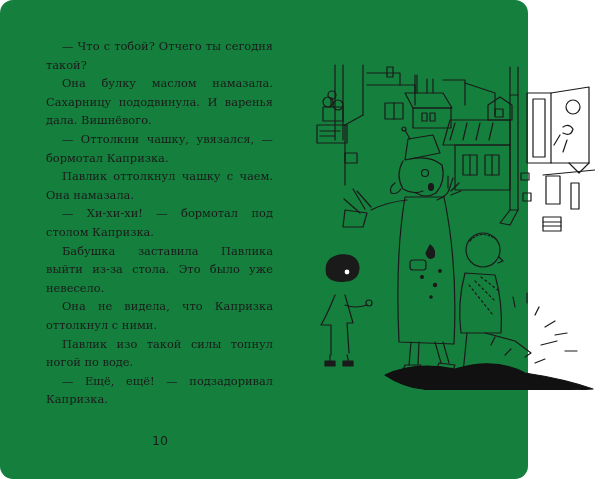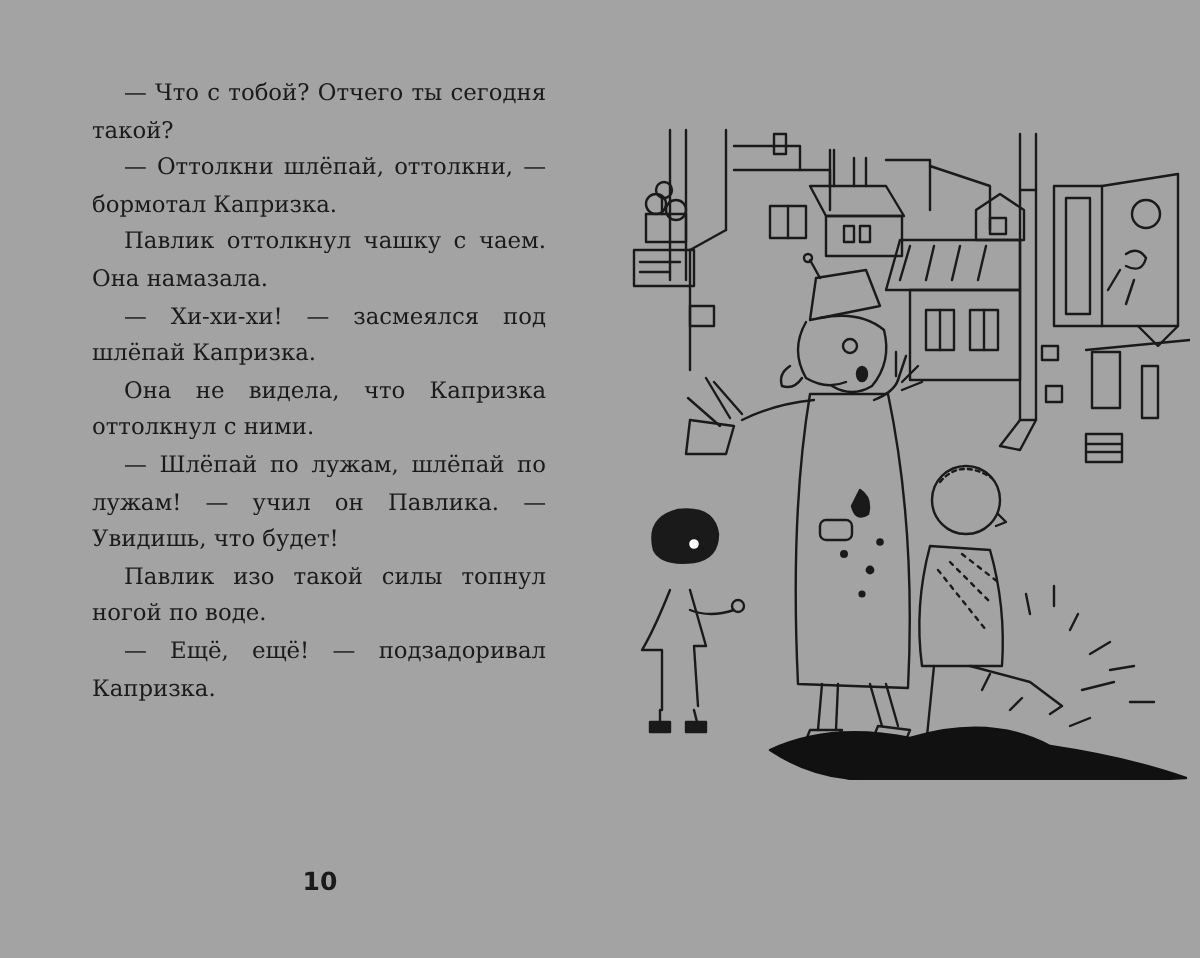--- a/index.html
+++ b/index.html
@@ -1,41 +1,42 @@
 <!DOCTYPE html>
 <html><head>
 <meta charset="utf-8">
 <style>
   html, body { margin: 0; padding: 0; background: #ffffff; }
   body { width: 600px; height: 479px; position: relative; overflow: hidden; }
-  .page { position: absolute; left: 0; top: 0; width: 600px; height: 479px; background: #a3a3a3; }
+  .page { position: absolute; left: 0; top: 0; width: 528px; height: 479px; background: #15803d; border-radius: 13px; }
   .text-col {
     position: absolute; left: 46px; top: 37px; width: 227px;
     font-family: "DejaVu Serif", serif; font-size: 11.4px; line-height: 18.6px;
     color: #1a1a1a; text-align: justify;
   }
   .para { margin: 0; text-indent: 16px; text-align: justify; }
   .page-number {
     position: absolute; left: 148px; top: 433px; width: 24px; text-align: center;
-    font-family: "DejaVu Sans", sans-serif; font-weight: bold; font-size: 12.5px; color: #1a1a1a;
+    font-family: "DejaVu Sans", sans-serif; font-weight: normal; font-size: 12.5px; color: #1a1a1a;
   }
   .illustration { position: absolute; left: 305px; top: 45px; width: 290px; height: 345px; }
 </style>
 </head>
 <body>
 
 <div class="page">
 
   <div class="text-col">
     <p class="para">— Что с тобой? Отчего ты сегодня такой?</p>
-    <p class="para">— Оттолкни шлёпай, оттолкни, — бормотал Капризка.</p>
+    <p class="para">Она булку маслом намазала. Сахарницу пододвинула. И варенья дала. Вишнёвого.</p>
+    <p class="para">— Оттолкни чашку, увязался, — бормотал Капризка.</p>
     <p class="para">Павлик оттолкнул чашку с чаем. Она намазала.</p>
-    <p class="para">— Хи-хи-хи! — засмеялся под шлёпай Капризка.</p>
+    <p class="para">— Хи-хи-хи! — бормотал под столом Капризка.</p>
+    <p class="para">Бабушка заставила Павлика выйти из-за стола. Это было уже невесело.</p>
     <p class="para">Она не видела, что Капризка оттолкнул с ними.</p>
-    <p class="para">— Шлёпай по лужам, шлёпай по лужам! — учил он Павлика. — Увидишь, что будет!</p>
     <p class="para">Павлик изо такой силы топнул ногой по воде.</p>
     <p class="para">— Ещё, ещё! — подзадоривал Капризка.</p>
 
   </div>
 
   <div class="page-number">10</div>
 
   <svg class="illustration" viewBox="0 0 290 345" xmlns="http://www.w3.org/2000/svg" fill="none" stroke="#1a1a1a" stroke-width="1.2" stroke-linecap="round" stroke-linejoin="round">
 
     <g>

